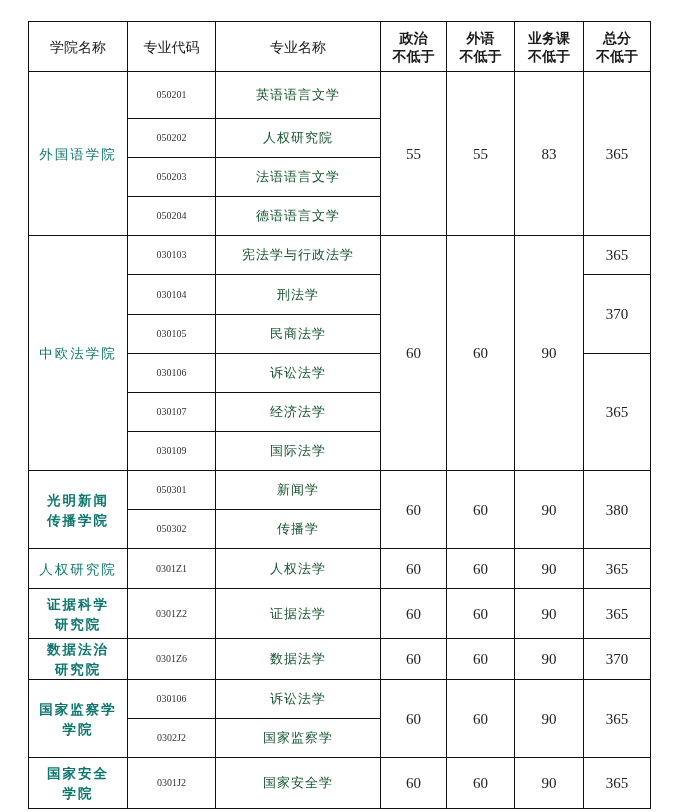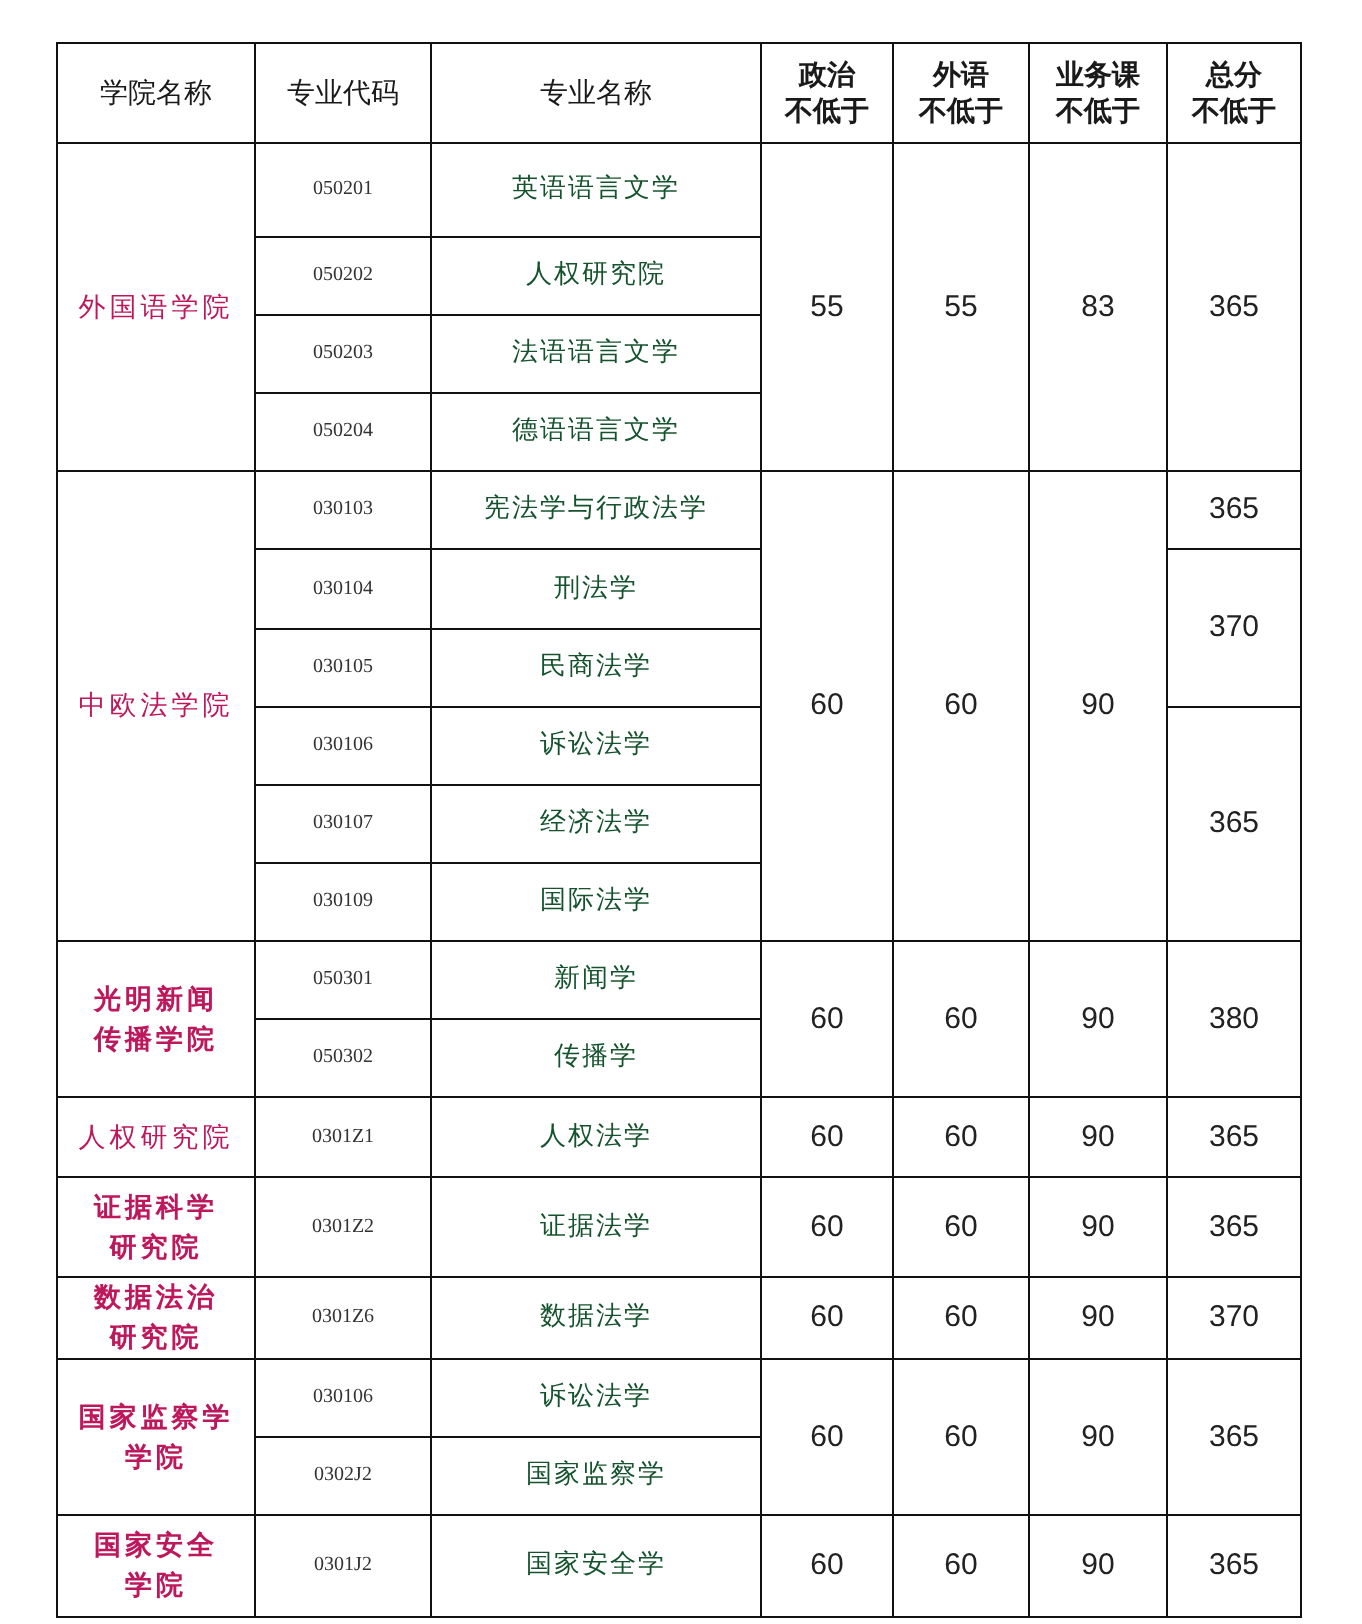--- a/index.html
+++ b/index.html
@@ -13,23 +13,23 @@
   table.score-table td, table.score-table th {
     border: 1.5px solid #111;
     text-align: center; vertical-align: middle;
     padding: 0; overflow: hidden;
   }
   th {
     font-family: "DejaVu Sans", "Liberation Sans", sans-serif;
     font-weight: normal; font-size: 14px; color: #1a1a1a; line-height: 18px;
   }
   td { font-size: 13px; letter-spacing: 1px; line-height: 20px; }
-  td.num { font-family: Liberation Sans, sans-serif; font-size: 15px; letter-spacing: 0; color: #222; }
+  td.num { font-family: Liberation Serif, serif; font-size: 15px; letter-spacing: 0; color: #222; }
   td.code { font-family: "Liberation Serif", "DejaVu Serif", serif; font-size: 10px; letter-spacing: 0; color: #333; }
-  td.school { font-size: 13.5px; letter-spacing: 2px; color: #be185d; }
+  td.school { font-size: 13.5px; letter-spacing: 2px; color: #0f766e; }
   td.major { color: #14532d; }
   .hdr-line { display: block; font-weight: bold; }
 </style>
 </head>
 <body>
 
 <table class="score-table">
   <colgroup>
     <col style="width:99px">
       <col style="width:88px">

